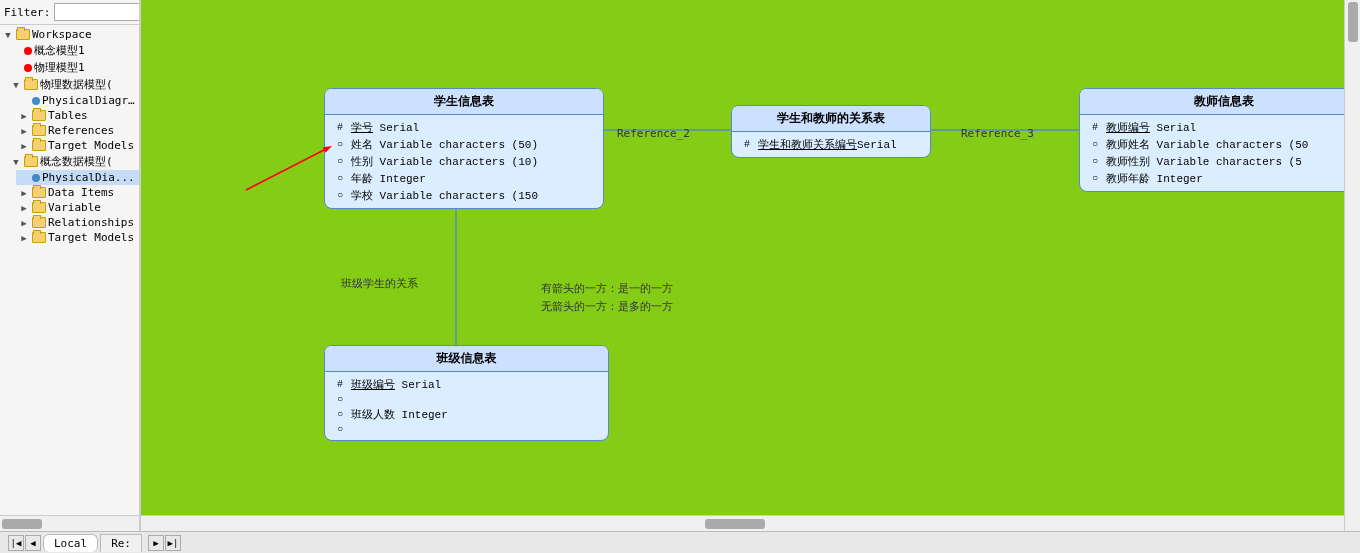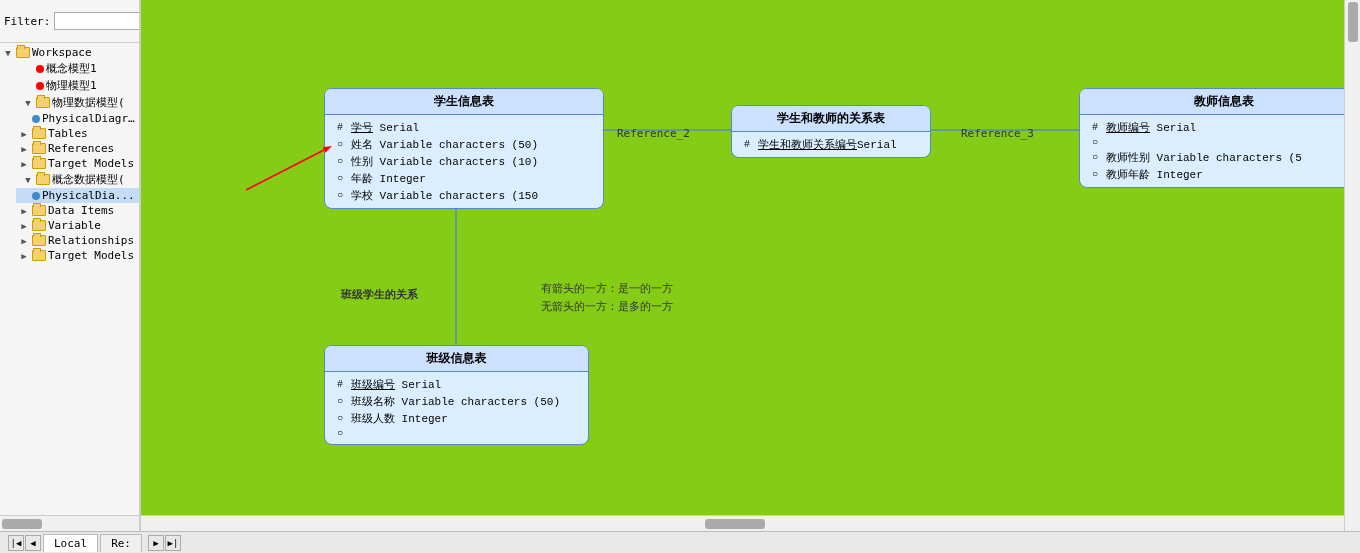--- a/index.html
+++ b/index.html
@@ -2,32 +2,32 @@
 <html><head>
   <meta charset="utf-8">
   <style>
     * { box-sizing: border-box; margin: 0; padding: 0; }
     body { font-family: 'MS Gothic', 'Yu Gothic', monospace; font-size: 12px; background: #f0f0f0; display: flex; flex-direction: column; height: 553px; overflow: hidden; }
 
     .main-container { display: flex; flex: 1; overflow: hidden; }
 
     
     .sidebar { width: 140px; background: #f5f5f5; border-right: 1px solid #ccc; display: flex; flex-direction: column; overflow: hidden; flex-shrink: 0; }
-    .filter-bar { display: flex; align-items: center; padding: 12px 4px; border-bottom: 1px solid #ccc; gap: 4px; font-size: 11px; }
+    .filter-bar { display: flex; align-items: center; padding: 3px 4px; border-bottom: 1px solid #ccc; gap: 4px; font-size: 11px; }
     .filter-bar input { flex: 1; height: 18px; border: 1px solid #aaa; font-size: 11px; padding: 0 2px; }
     .tree-area { flex: 1; overflow-y: auto; overflow-x: hidden; padding: 2px 0; }
     .tree-item { display: flex; align-items: center; padding: 1px 2px; cursor: pointer; white-space: nowrap; font-size: 11px; gap: 2px; }
     .tree-item.selected { background: #c5dcf7; }
     .expand-icon { width: 12px; height: 12px; display: inline-flex; align-items: center; justify-content: center; font-size: 9px; color: #555; flex-shrink: 0; }
     .folder-icon { width: 14px; height: 11px; background: #f5d070; border: 1px solid #c8a000; border-radius: 1px; flex-shrink: 0; position: relative; }
     .folder-icon::before { content: ''; position: absolute; top: -3px; left: 0; width: 6px; height: 3px; background: #f5d070; border: 1px solid #c8a000; border-bottom: none; border-radius: 1px 1px 0 0; }
     .dot-red { width: 8px; height: 8px; background: red; border-radius: 50%; flex-shrink: 0; }
     .dot-blue { width: 8px; height: 8px; background: #4488cc; border-radius: 50%; flex-shrink: 0; }
     .tree-text { font-size: 11px; overflow: hidden; text-overflow: ellipsis; }
-    .indent1 { margin-left: 20px; }
+    .indent1 { margin-left: 8px; }
     .indent2 { margin-left: 16px; }
 
     
     .canvas-area { flex: 1; background: #84cc16; overflow: auto; position: relative; border-left: 1px solid #ccc; }
     .canvas-inner { width: 1200px; height: 560px; position: relative; }
 
     
     .db-table { position: absolute; background: #dbeeff; border: 1.5px solid #5588cc; border-radius: 8px; font-family: 'MS Gothic', 'Courier New', monospace; font-size: 11px; min-width: 200px; }
     .db-table-title { text-align: center; padding: 4px 8px; border-bottom: 1px solid #5588cc; font-weight: bold; font-size: 12px; background: #cce0ff; border-radius: 6px 6px 0 0; }
     .db-table-body { padding: 4px 8px; }
@@ -40,21 +40,21 @@
 
     
     .label-text { position: absolute; font-size: 11px; color: #333; font-family: 'MS Gothic', monospace; margin-top: 9px; }
 
     
     .annotation-box { position: absolute; font-size: 11px; color: #333; font-family: 'MS Gothic', monospace; line-height: 1.6; }
 
     
     .bottom-tabs { height: 22px; background: #e8e8e8; border-top: 1px solid #bbb; display: flex; align-items: center; gap: 2px; padding: 0 4px; }
     .bottom-tab { padding: 2px 10px; font-size: 11px; border: 1px solid #bbb; background: #f0f0f0; cursor: pointer; border-bottom: none; }
-    .bottom-tab.active { background: white; }
+    .bottom-tab.active { background: white; border-radius: 6px; }
     .bottom-nav { display: flex; align-items: center; gap: 1px; margin-left: 4px; }
     .nav-btn { width: 16px; height: 16px; border: 1px solid #aaa; background: #e8e8e8; display: flex; align-items: center; justify-content: center; font-size: 9px; cursor: pointer; }
 
     
     .right-scrollbar { width: 16px; background: #f0f0f0; border-left: 1px solid #ccc; display: flex; flex-direction: column; }
 
     
     .sidebar-hscroll { height: 16px; border-top: 1px solid #ccc; display: flex; align-items: center; padding: 0 2px; background: #f0f0f0; }
     .scroll-thumb { height: 10px; width: 40px; background: #aaa; border-radius: 3px; }
   </style>
@@ -222,58 +222,58 @@
 
       <div class="db-table" style="left:938px; top:88px; width:290px;">
         <div class="db-table-title">教师信息表</div>
         <div class="db-table-body">
           <div class="db-table-row">
             <span class="row-symbol">#</span>
             <span><span class="underline">教师编号</span> Serial</span>
           </div>
           <div class="db-table-row">
             <span class="row-symbol">○</span>
+            <span>教师姓名 Variable characters (50</span>
           </div>
           <div class="db-table-row">
             <span class="row-symbol">○</span>
             <span>教师性别 Variable characters (5</span>
           </div>
           <div class="db-table-row">
             <span class="row-symbol">○</span>
             <span>教师年龄 Integer</span>
           </div>
         </div>
       </div>
 
-      <div class="db-table" style="left:183px; top:345px; width:265px;">
+      <div class="db-table" style="left:183px; top:345px; width:285px;">
         <div class="db-table-title">班级信息表</div>
         <div class="db-table-body">
           <div class="db-table-row">
             <span class="row-symbol">#</span>
             <span><span class="underline">班级编号</span> Serial</span>
           </div>
           <div class="db-table-row">
             <span class="row-symbol">○</span>
-            <span>班级名称 Variable characters (50)</span>
           </div>
           <div class="db-table-row">
             <span class="row-symbol">○</span>
             <span>班级人数 Integer</span>
           </div>
           <div class="db-table-row">
             <span class="row-symbol">○</span>
           </div>
         </div>
       </div>
 
       <div class="label-text" style="left:476px; top:118px;">Reference_2</div>
 
       <div class="label-text" style="left:820px; top:118px;">Reference_3</div>
 
-      <div class="label-text" style="left:200px; top:278px;font-weight:bold;">班级学生的关系</div>
+      <div class="label-text" style="left:200px; top:267px;">班级学生的关系</div>
 
       <div class="annotation-box" style="left:400px; top:280px;">
         <div>有箭头的一方：是一的一方</div>
         <div>无箭头的一方：是多的一方</div>
       </div>
 
       <svg style="position:absolute; top:0; left:0; width:300px; height:250px; pointer-events:none;">
         <line x1="105" y1="190" x2="183" y2="150" stroke="red" stroke-width="1.5" marker-end="url(#arrowhead)"></line>
         <defs>
           <marker id="arrowhead" markerWidth="6" markerHeight="4" refX="0" refY="2" orient="auto">

